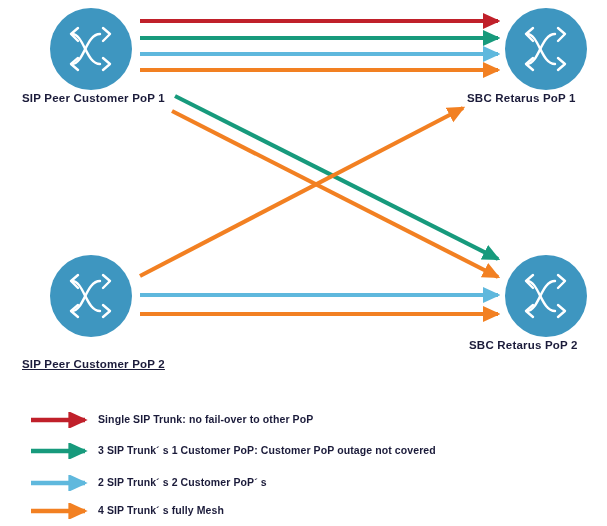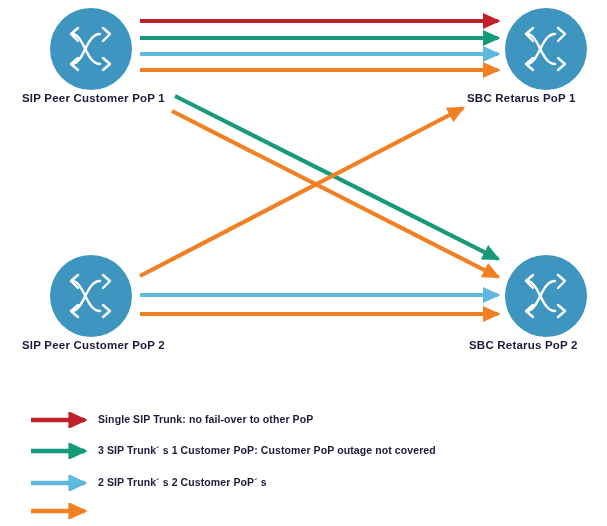--- a/index.html
+++ b/index.html
@@ -41,21 +41,21 @@
     white-space: nowrap;
     letter-spacing: 0.2px;
   }
   #node-pop1 { left: 50px; top: 8px; }
   #node-sbc1 { left: 505px; top: 8px; }
   #node-pop2 { left: 50px; top: 255px; }
   #node-sbc2 { left: 505px; top: 255px; }
 
   #label-pop1 { left: 22px; top: 92px; }
   #label-sbc1 { left: 467px; top: 92px; }
-  #label-pop2 { left: 22px; top: 339px; }
+  #label-pop2 { left: 22px; top: 358px; text-decoration: underline; }
   #label-sbc2 { left: 469px; top: 339px; }
 
   .legend {
     position: absolute;
     left: 0;
     top: 400px;
     width: 607px;
   }
   .legend-row {
     position: absolute;
@@ -195,15 +195,16 @@
     <svg class="legend-swatch" viewBox="0 0 62 16" xmlns="http://www.w3.org/2000/svg">
       <line x1="1" y1="8" x2="55" y2="8" stroke="#5fb8dd" stroke-width="4.6" marker-end="url(#ah-blue)"></line>
     </svg>
     <span class="legend-text">2 SIP Trunk´ s 2 Customer PoP´ s</span>
   </div>
 
   <div class="legend-row" id="legend-row-3">
     <svg class="legend-swatch" viewBox="0 0 62 16" xmlns="http://www.w3.org/2000/svg">
       <line x1="1" y1="8" x2="55" y2="8" stroke="#f28022" stroke-width="4.6" marker-end="url(#ah-orange)"></line>
     </svg>
+    <span class="legend-text">4 SIP Trunk´ s fully Mesh</span>
   </div>
 
 </div>
 
 </body></html>

